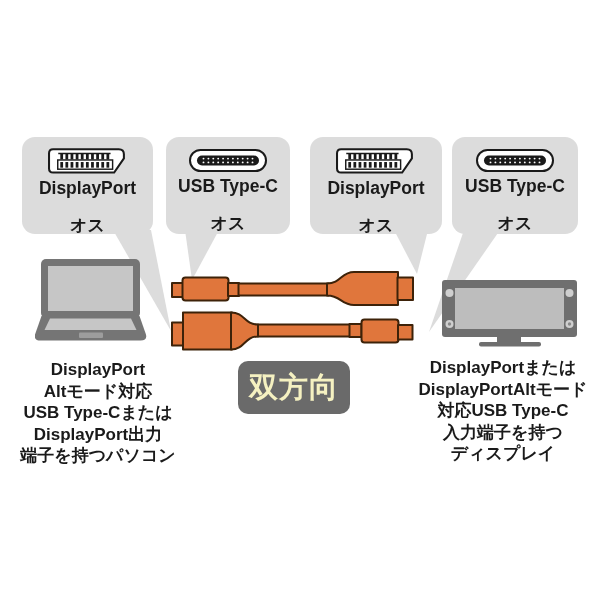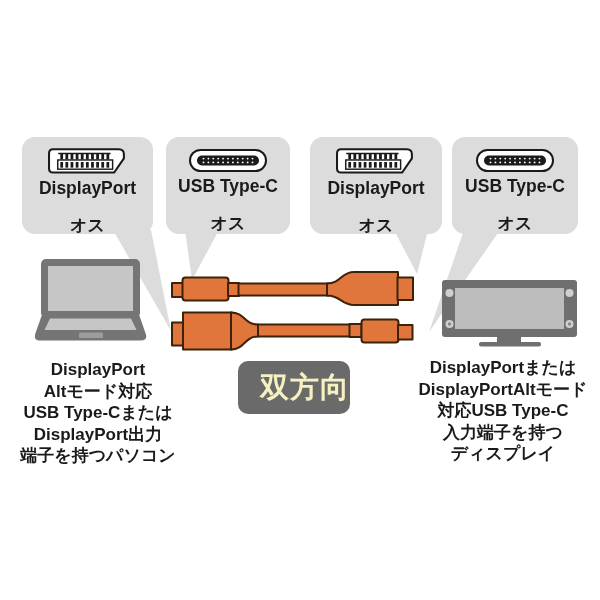--- a/index.html
+++ b/index.html
@@ -20,21 +20,21 @@
   #bubble2{left:166px;width:124px;}
   #bubble3{left:310px;width:132px;}
   #bubble4{left:452px;width:126px;}
   #tails{left:0;top:0;z-index:1;}
   #laptop{left:35px;top:259px;z-index:3;}
   #monitor{left:441px;top:279px;z-index:3;}
   #cables{left:165px;top:262px;z-index:4;}
   
   #badge{
     left:238px;top:361px;width:112px;height:53px;background:#6a6a6a;border-radius:10px;
-    display:flex;align-items:center;justify-content:flex-end;z-index:5;
+    display:flex;align-items:center;justify-content:center;z-index:5;
   }
   #badge span{font-size:29px;font-weight:bold;color:#f5f1c1;letter-spacing:1px;}
   
   .caption{
     position:absolute;width:200px;text-align:center;font-size:17px;font-weight:bold;
     line-height:21.5px;z-index:5;white-space:nowrap;
   }
   #caption-left{left:-2px;top:359px;}
   #caption-right{left:403px;top:357px;}
 </style>

